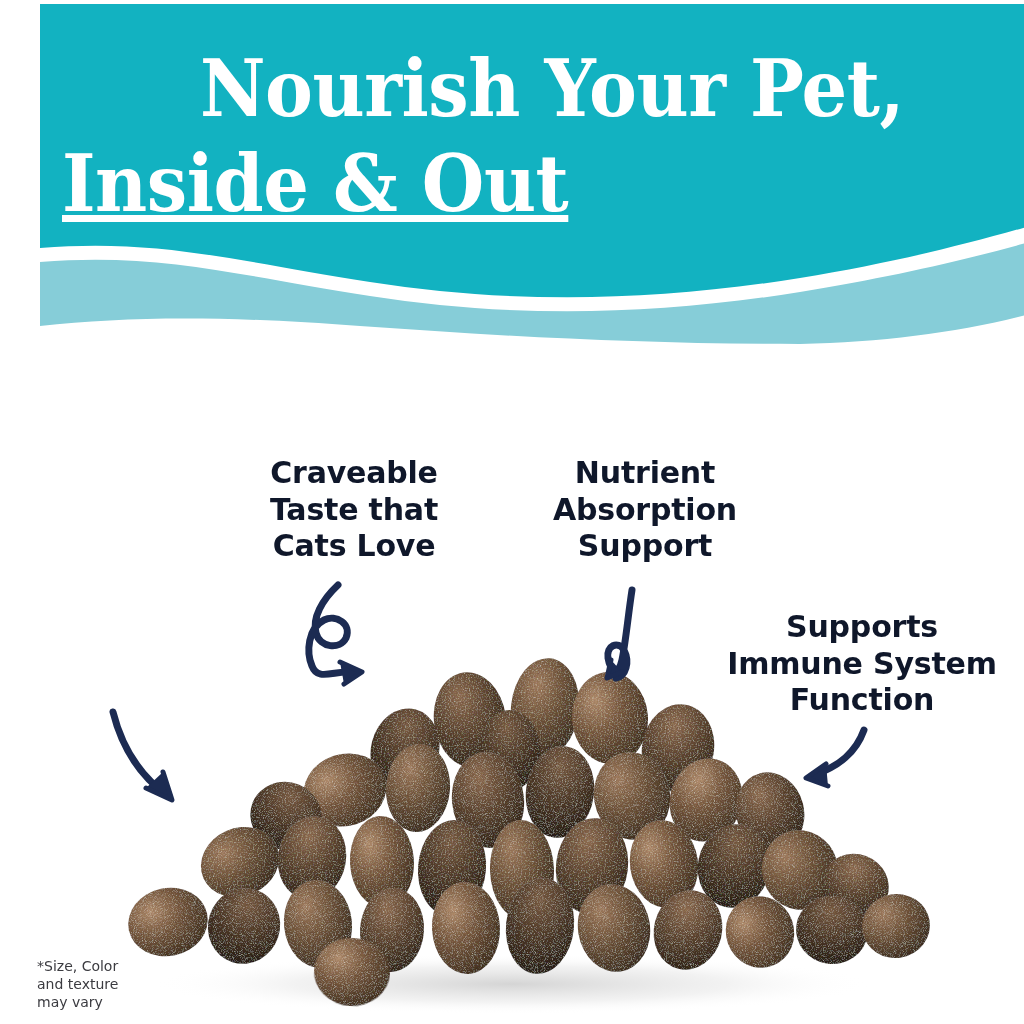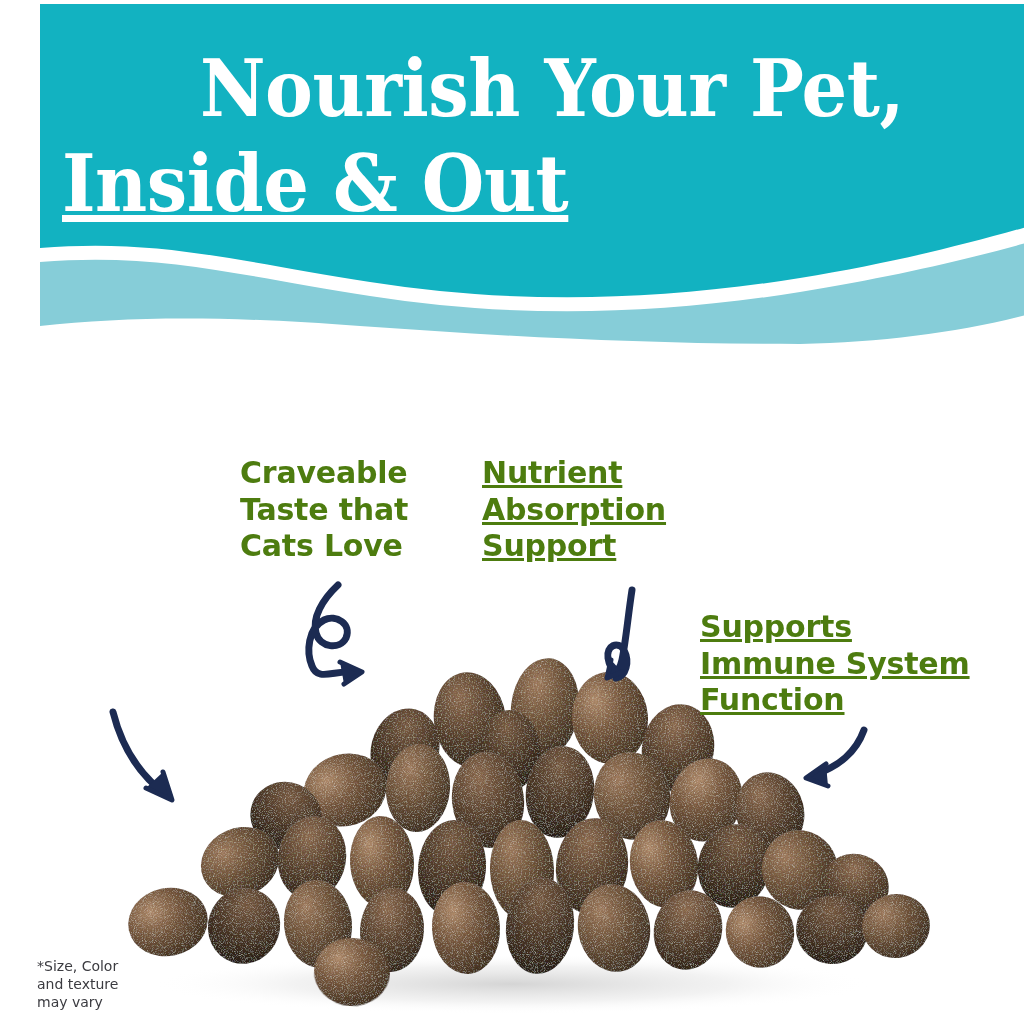--- a/index.html
+++ b/index.html
@@ -43,32 +43,33 @@
     font-family:"DejaVu Sans","Liberation Sans",sans-serif;
     font-weight:bold;
     margin-left:2px;
     margin-top:2px;
     letter-spacing:0;
   }
 
   
   .feat{
     position:absolute;
-    color:#4d7c0f;
+    color:#0f172a;
     font-family:"DejaVu Sans","Liberation Sans",sans-serif;
     font-weight:bold;
     font-size:30px;
     line-height:1.22;
     letter-spacing:-0.2px;
+    text-align:center;
     white-space:pre-line;
   }
   #feat-topper{left:8px;top:609px;width:260px;}
   #feat-craveable{left:240px;top:455px;width:228px;}
-  #feat-nutrient{left:482px;top:455px;width:234px;text-decoration:underline;}
-  #feat-immune{left:700px;top:609px;width:324px;text-decoration:underline;}
+  #feat-nutrient{left:528px;top:455px;width:234px;}
+  #feat-immune{left:700px;top:609px;width:324px;}
 
   
   .arrow-layer{position:absolute;left:0;top:0;width:1024px;height:1024px;pointer-events:none;}
 
   
   .pile{position:absolute;left:0;top:600px;width:1024px;height:424px;}
 
   
   .footnote{
     position:absolute;left:10px;top:958px;

